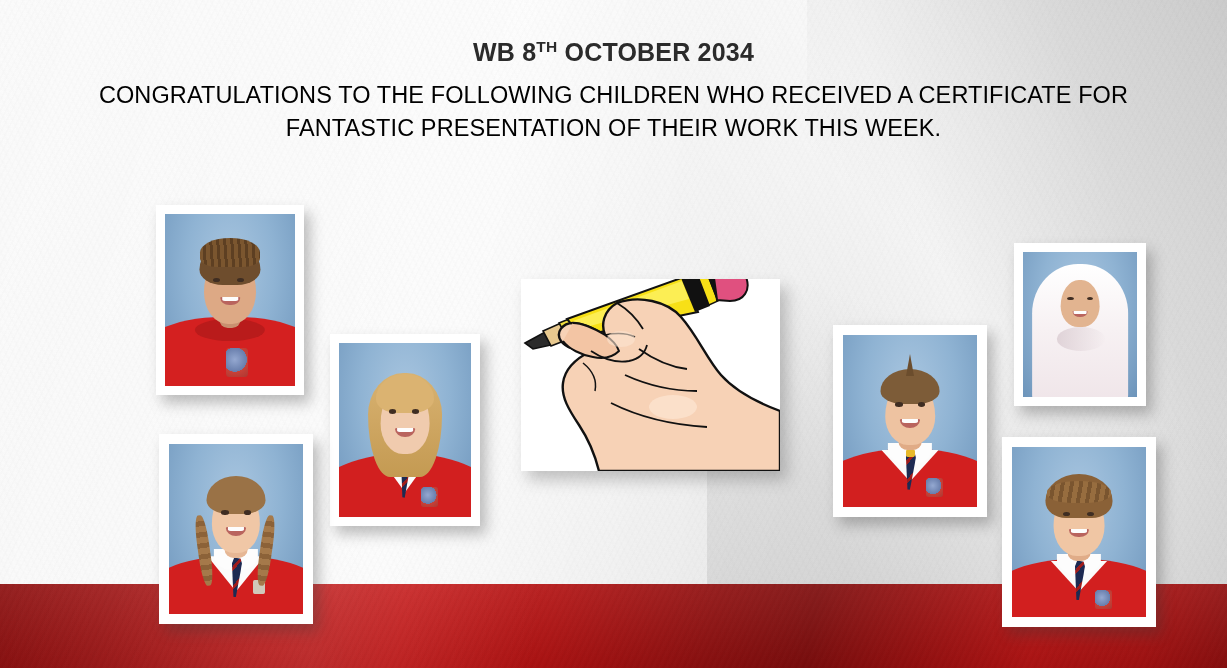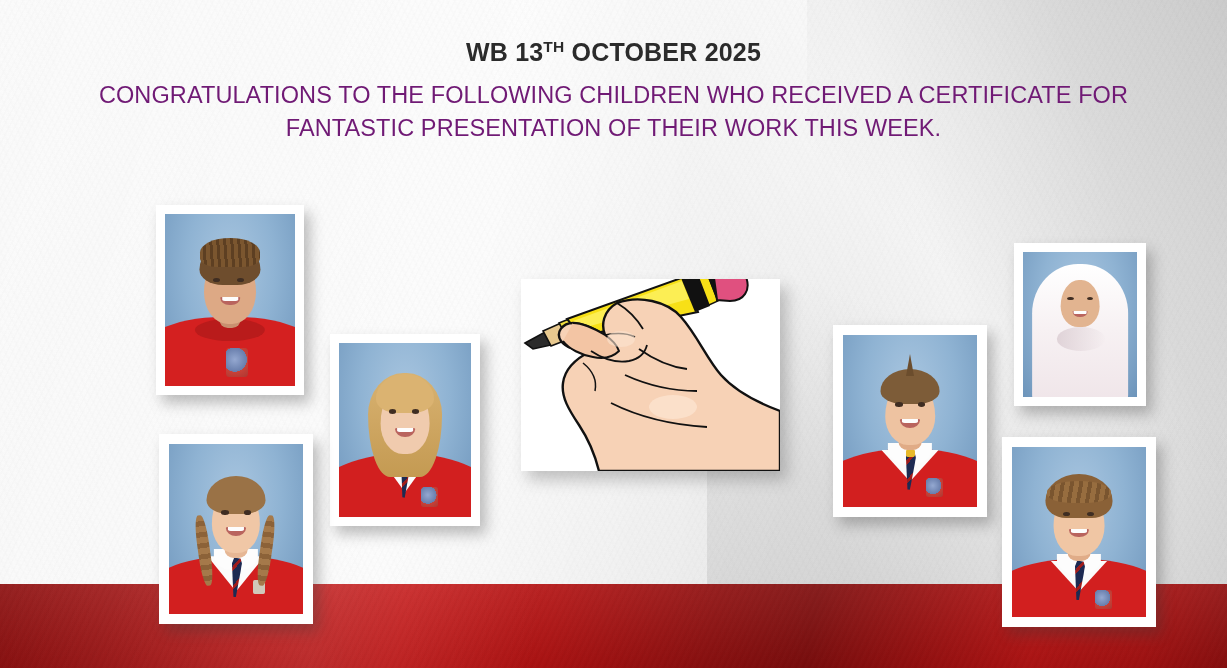--- a/index.html
+++ b/index.html
@@ -109,21 +109,21 @@
     font-size: 0.62em;
     vertical-align: super;
     line-height: 0;
   }
   .subtitle {
     margin: 12px auto 0 auto;
     width: 1100px;
     font-size: 23.5px;
     font-weight: normal;
     line-height: 1.42;
-    color: #701a75;
+    color: #000000;
     font-family: "Liberation Sans", sans-serif;
     letter-spacing: 0.1px;
   }
   .names {
     margin: 11px auto 0 auto;
     width: 1130px;
     font-size: 25px;
     line-height: 1.36;
     color: #111111;
     font-family: "DejaVu Serif", serif;
@@ -278,21 +278,21 @@
 
 <div id="slide">
 
   <div class="bg-base"></div>
   <div class="bg-sheen"></div>
   <div class="bg-corner-shade"></div>
   <div class="bg-corner-shade2"></div>
   <div class="bg-texture"></div>
 
   <div class="text-block">
-    <h1 class="title"><span>WB 13</span><sup>TH</sup><span> OCTOBER 2025</span></h1>
+    <h1 class="title"><span>WB 8</span><sup>TH</sup><span> OCTOBER 2034</span></h1>
 
     <p class="subtitle">CONGRATULATIONS TO THE FOLLOWING CHILDREN WHO RECEIVED A CERTIFICATE FOR FANTASTIC PRESENTATION OF THEIR WORK THIS WEEK.</p>
 
   </div>
 
   <div class="frame" style="left:156px; top:205px; width:148px; height:190px; padding:9px;">
     <div class="photo">
       <div class="backdrop"></div>
 
       <div class="p-shoulders" style="background:#d42020; width:150%; height:44%; bottom:-4%; border-radius:46% 46% 0 0 / 58% 58% 0 0;"></div>

